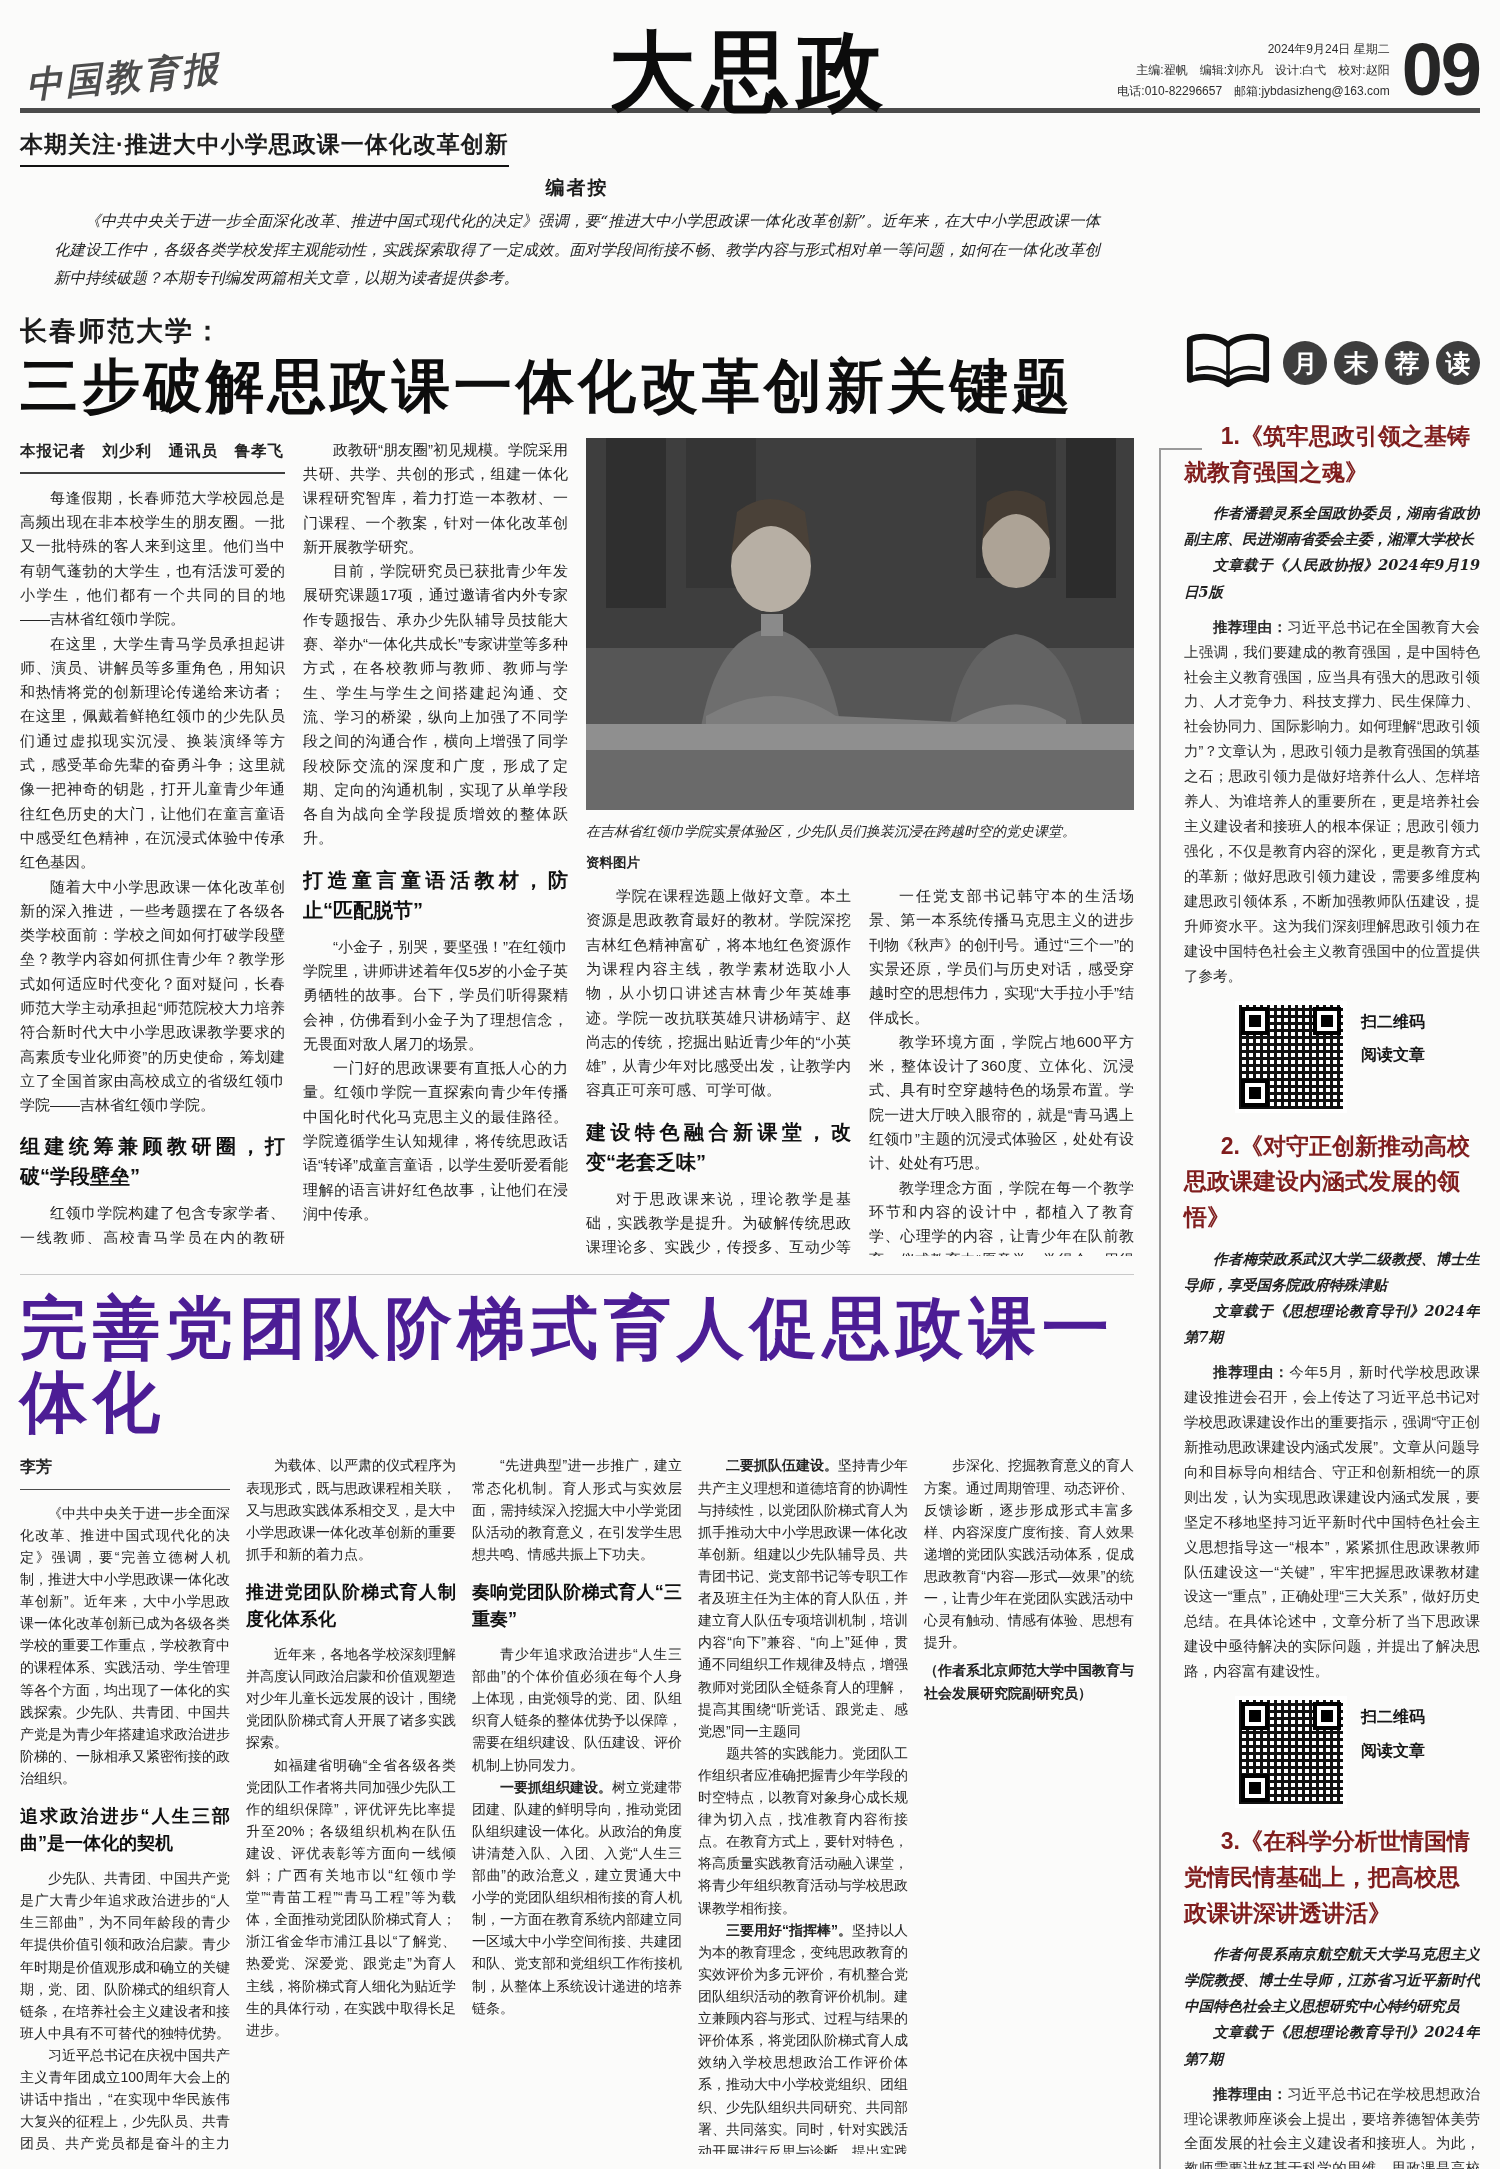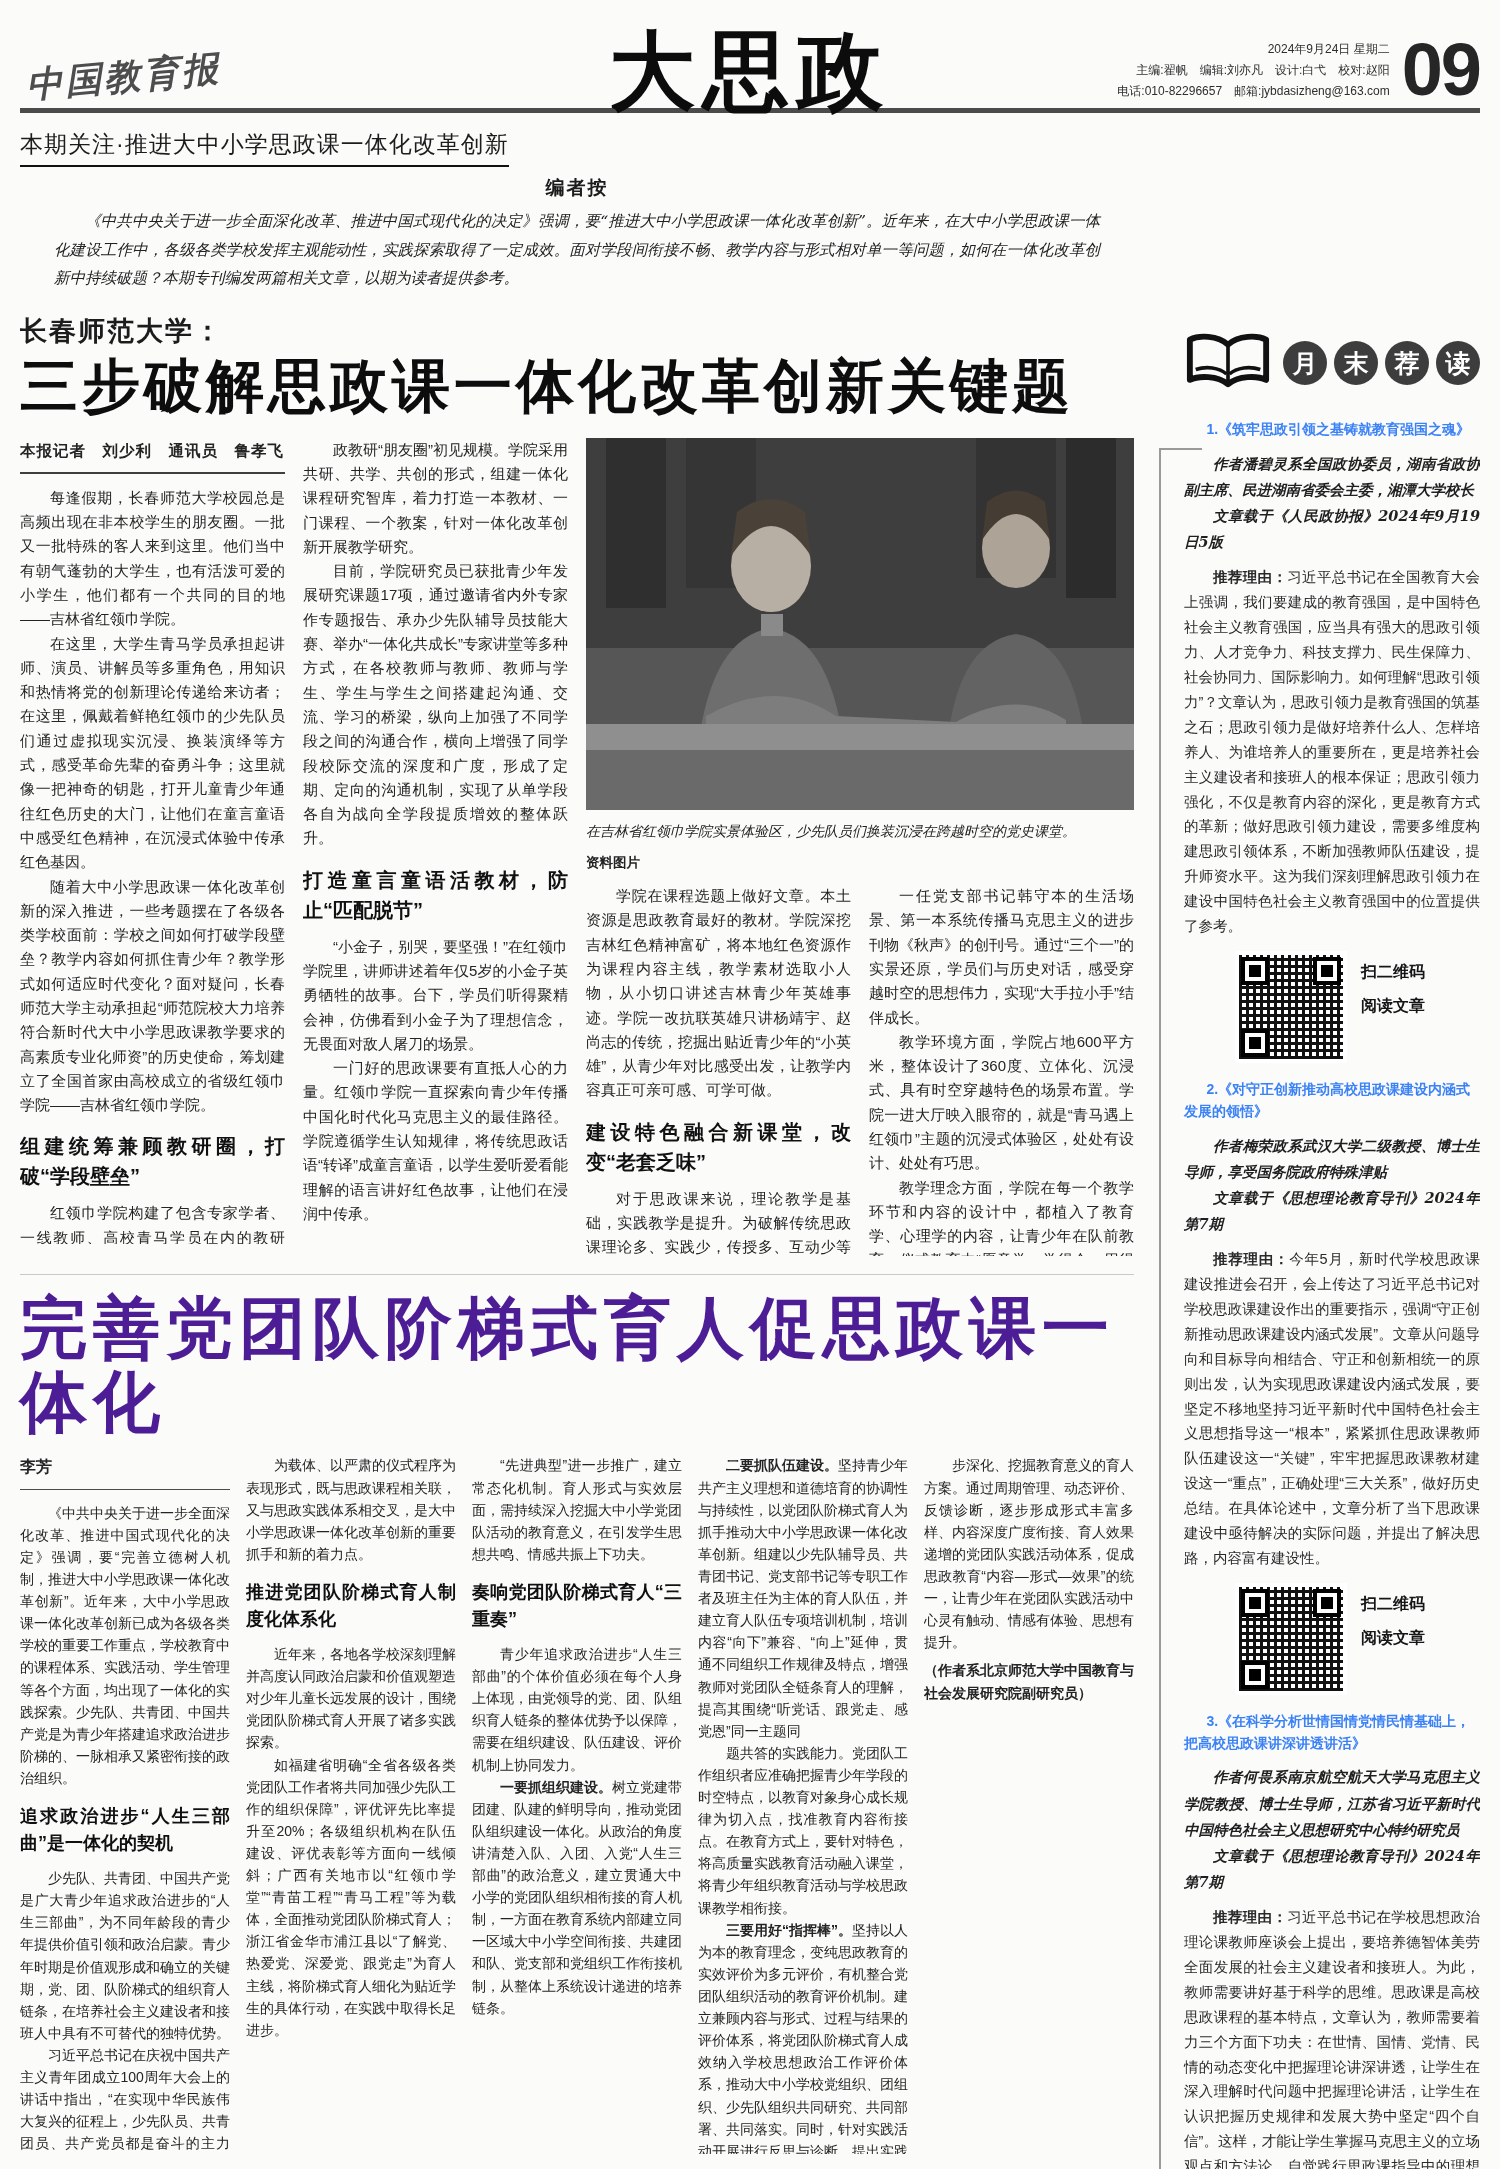--- a/index.html
+++ b/index.html
@@ -11,21 +11,21 @@
   .header{position:relative;height:92px;border-bottom:5px solid #4b4b4b;}
   .logo{position:absolute;left:6px;bottom:6px;font-family:"DejaVu Serif","Liberation Serif",serif;
         font-style:italic;font-weight:bold;font-size:36px;color:#4d4d4d;transform:rotate(-5deg);letter-spacing:3px;}
   .masthead{position:absolute;left:50%;transform:translateX(-50%);bottom:-6px;
         font-size:86px;font-weight:900;letter-spacing:8px;color:#0c0c0c;line-height:1;}
   .header-right{position:absolute;right:0;bottom:6px;display:flex;align-items:center;gap:12px;}
   .header-meta{text-align:right;font-size:12px;color:#2e2e2e;line-height:1.75;}
   .page-no{font-size:74px;font-weight:900;color:#262626;line-height:.82;letter-spacing:-2px;}
 
   
-  .focus{margin:16px 0 0;font-size:23px;font-weight:normal;width:max-content;
+  .focus{margin:16px 0 0;font-size:23px;font-weight:bold;width:max-content;
          border-bottom:2px solid #111;padding-bottom:5px;letter-spacing:1px;}
   .ednote{width:1114px;margin-top:8px;}
   .ednote-title{text-align:center;font-weight:bold;font-size:19px;margin:8px 0 6px;letter-spacing:2px;}
   .ednote-text{font-family:"DejaVu Serif","Liberation Serif",serif;font-style:italic;font-size:15.5px;
          line-height:1.85;text-align:justify;text-indent:2em;color:#222;padding:0 34px;}
 
   
   .main{display:grid;grid-template-columns:1114px 330px;gap:16px;margin-top:6px;}
 
   
@@ -55,21 +55,21 @@
   .lead-bold{font-weight:bold;}
   .endnote{font-weight:bold;text-indent:0 !important;margin-top:6px !important;}
 
   
   .sidebar{position:relative;padding:20px 0 0 34px;box-sizing:border-box;height:2030px;overflow:hidden;}
   .sb-border{position:absolute;left:0;top:0;width:330px;height:2030px;pointer-events:none;}
   .sb-logo{display:flex;align-items:center;margin:8px 0 6px;}
   .sb-circles{display:flex;margin-left:4px;}
   .sb-circle{width:44px;height:44px;border-radius:50%;background:#3d3d3d;color:#fff;font-size:25px;font-weight:bold;
              display:flex;align-items:center;justify-content:center;margin-left:7px;}
-  .sb-title{font-size:14px;font-weight:bold;line-height:1.55;margin:20px 0 10px;text-indent:1.6em;color:#3b82f6;}
+  .sb-title{font-size:23px;font-weight:bold;line-height:1.55;margin:20px 0 10px;text-indent:1.6em;color:#7f1d1d;}
   .sb-kai{font-family:"DejaVu Serif","Liberation Serif",serif;font-style:italic;font-size:14.5px;line-height:1.8;
           text-align:justify;text-indent:2em;color:#1f1f1f;margin:0;font-weight:bold;}
   .sb-reason{font-size:14.5px;line-height:1.72;text-align:justify;text-indent:2em;color:#2a2a2a;margin:10px 0 0;}
   .sb-qr-row{display:flex;justify-content:center;gap:18px;margin:16px 0 4px;}
   .qr{width:104px;height:104px;position:relative;background:
         repeating-linear-gradient(0deg,#111 0 3px,transparent 3px 7px),
         repeating-linear-gradient(90deg,#111 0 3px,#fff 3px 7px);outline:4px solid #fff;}
   .qr-eye{position:absolute;width:20px;height:20px;border:4px solid #000;background:#fff;}
   .qr-eye::after{content:"";position:absolute;left:4px;top:4px;width:12px;height:12px;background:#000;}
   .qr-eye.tl{left:2px;top:2px;} .qr-eye.tr{right:2px;top:2px;} .qr-eye.bl{left:2px;bottom:2px;}

